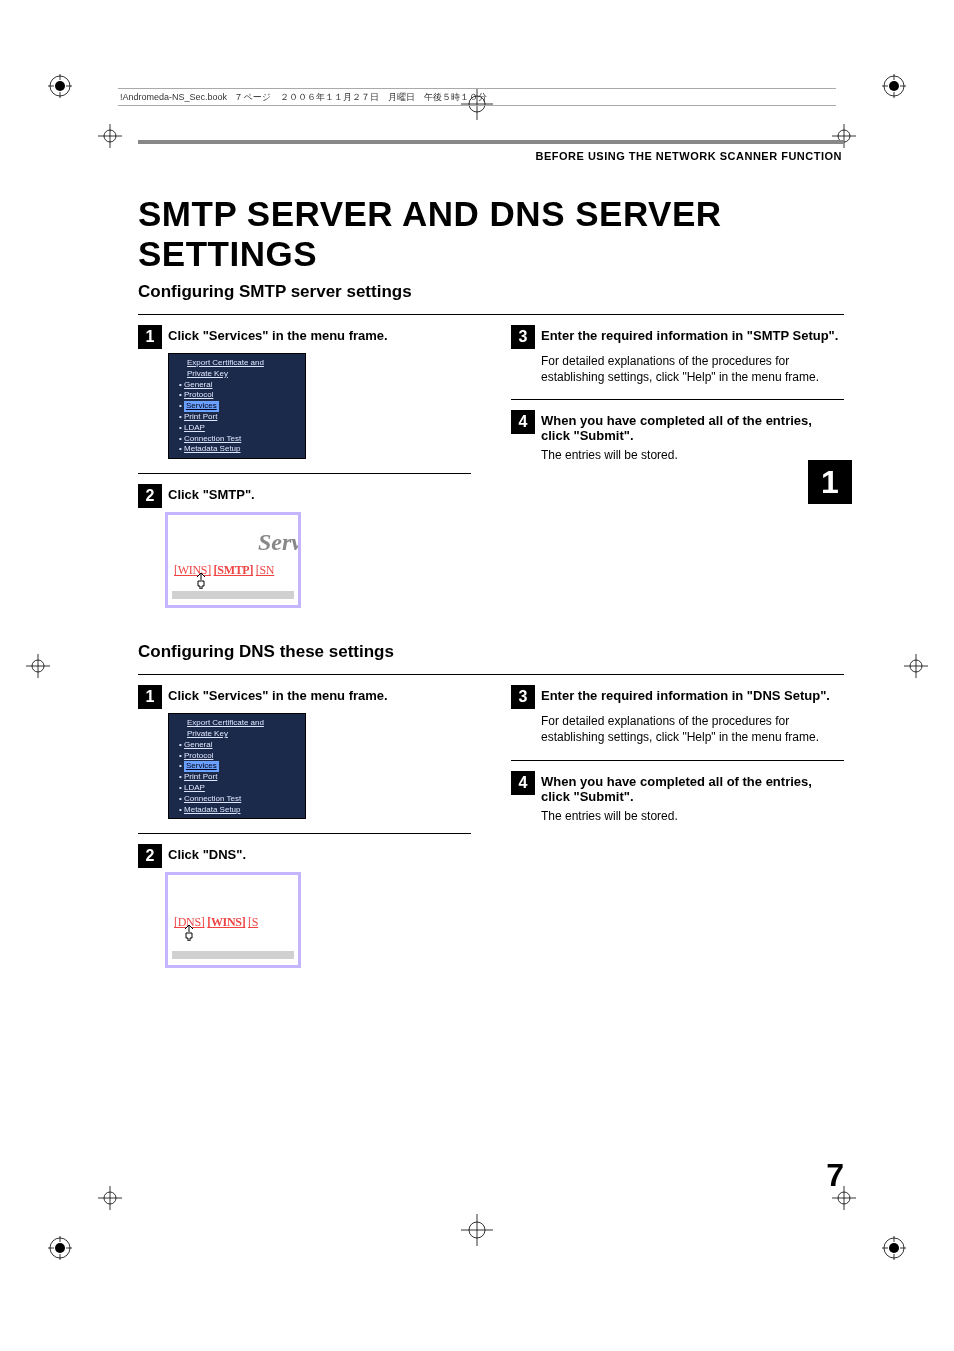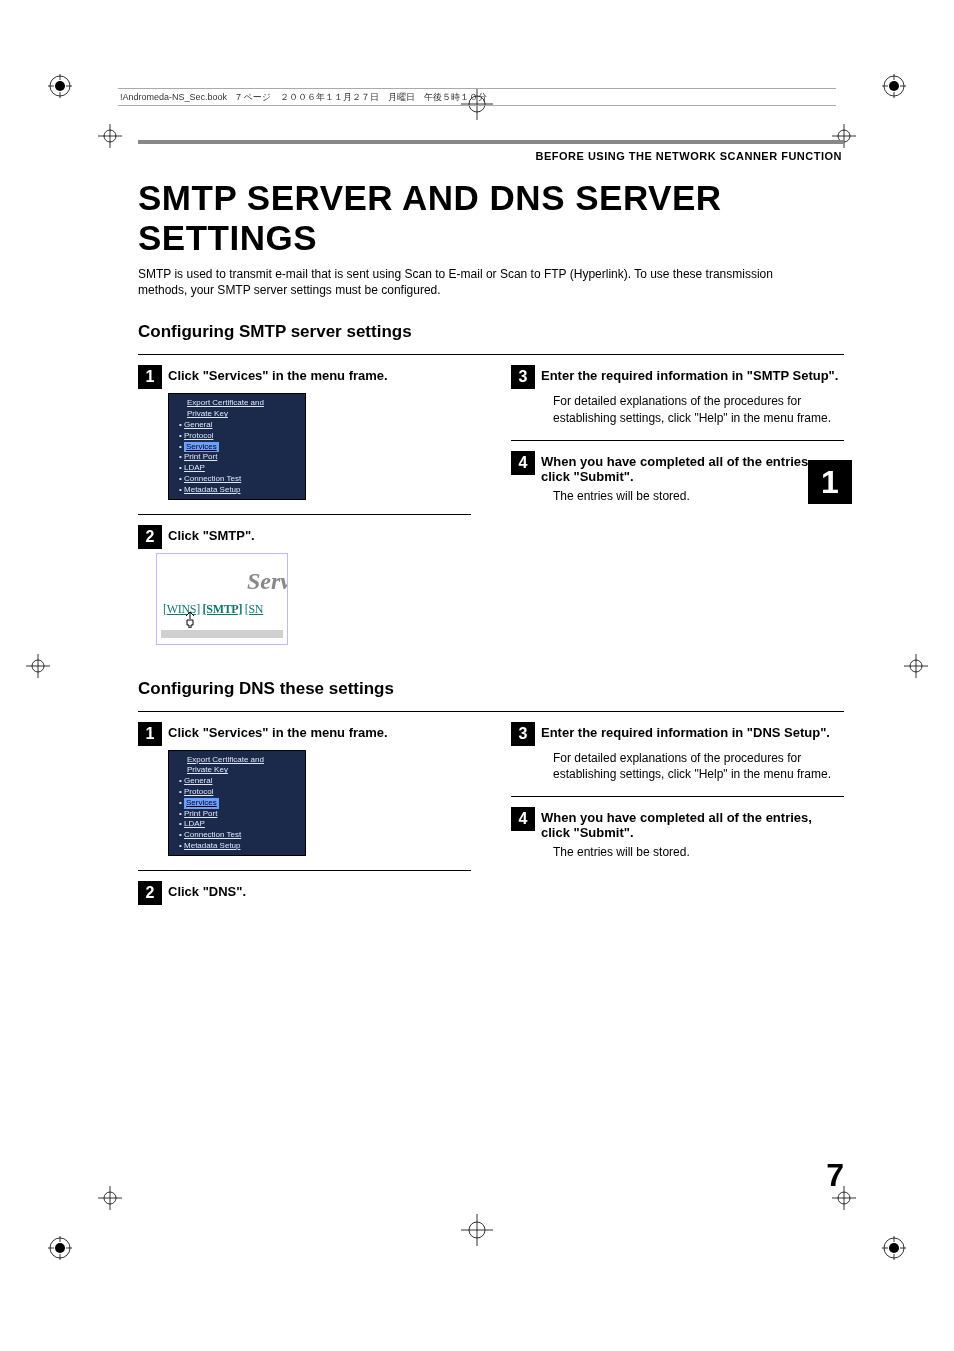--- a/index.html
+++ b/index.html
@@ -72,21 +72,21 @@
     height: 4px;
     background: #888;
     margin-bottom: 6px;
   }
   .section-header-title {
     text-align: right;
     font-size: 11px;
     font-weight: bold;
     letter-spacing: 0.5px;
     padding-right: 2px;
-    margin-bottom: 16px;
+    margin-bottom: 32px;
   }
 
   h1.page-title {
     font-size: 35px;
     font-weight: bold;
     margin: 8px 0 8px 0;
     letter-spacing: 0.5px;
   }
 
   p.intro {
@@ -128,21 +128,21 @@
     display: flex;
     align-items: flex-start;
     font-weight: bold;
     font-size: 13px;
     margin-bottom: 4px;
   }
   .step-head .stt { flex: 1; padding-top: 3px; }
   .step-body {
     font-size: 12px;
     line-height: 1.35;
-    margin-left: 42px;
+    margin-left: 30px;
     margin-bottom: 10px;
   }
 
   
   .chapter-tab {
     position: absolute;
     right: -8px;
     top: 320px;
     width: 44px;
     height: 44px;
@@ -183,41 +183,41 @@
     display: inline-block;
     padding: 0 2px;
   }
   .mini-menu .sub-indent { padding-left: 8px; }
   .mini-menu .bullet::before {
     content: "\2022  ";
     color: #dfe6ff;
   }
 
   .mini-crop {
-    margin-left: 18px;
+    margin-left: 27px;
     width: 130px;
     height: 90px;
-    border: 1px solid #c4b5fd;
+    border: 3px solid #c4b5fd;
     position: relative;
     overflow: hidden;
     font-family: "Times New Roman", serif;
   }
   .mini-crop .big {
     position: absolute;
     top: 14px; right: -4px;
     font-size: 24px;
     font-style: italic;
     font-weight: bold;
     color: #888;
   }
   .mini-crop .links {
     position: absolute;
     top: 48px; left: 6px; right: 7px;
     font-size: 12px;
-    color: #0f766e;
+    color: #ef4444;
     letter-spacing: -0.3px;
     white-space: nowrap;
   }
   .mini-crop .links .sel { font-weight: bold; text-decoration: underline; }
   .mini-crop .links .nsel { text-decoration: underline; }
   .mini-crop .bar {
     position: absolute;
     left: 4px; right: 4px; bottom: 6px;
     height: 8px;
     background: #d0d0d0;
@@ -316,21 +316,20 @@
   </div>
 
   <div class="running-head">!Andromeda-NS_Sec.book　7 ページ　２００６年１１月２７日　月曜日　午後５時１０分</div>
 
   <div class="content">
 
     <div class="section-header-line"></div>
     <div class="section-header-title">BEFORE USING THE NETWORK SCANNER FUNCTION</div>
 
     <h1 class="page-title">SMTP SERVER AND DNS SERVER SETTINGS</h1>
-    <p class="intro">SMTP is used to transmit e-mail that is sent using Scan to E-mail or Scan to FTP (Hyperlink). To use these transmission methods, your SMTP server settings must be configured.</p>
 
     <h2 class="sub">Configuring SMTP server settings</h2>
 
     <div class="two-col">
       <div class="col">
 
         <div class="step-head">
           <span class="stepnum">1</span>
           <span class="stt">Click "Services" in the menu frame.</span>
         </div>
@@ -409,20 +408,33 @@
           <div class="bullet"><span class="mi">Connection Test</span></div>
           <div class="bullet"><span class="mi">Metadata Setup</span></div>
         </div>
 
         <div class="col-sep"></div>
 
         <div class="step-head">
           <span class="stepnum">2</span>
           <span class="stt">Click "DNS".</span>
         </div>
+        <div class="mini-crop mini-crop2">
+          <div class="links" style="top:40px">
+            <span class="nsel">[DNS]</span>
+            <span class="sel">[WINS]</span>
+            <span class="nsel">[S</span>
+          </div>
+          <div class="cursor" style="top:50px">
+            <svg viewBox="0 0 14 16">
+                <path d="M7 0 L7 7 M3 4 L7 0 L11 4 M4 8 h6 v5 h-2 v3 h-2 v-3 h-2 z" fill="#fff" stroke="#000" stroke-width="1"></path>
+              </svg>
+          </div>
+          <div class="bar"></div>
+        </div>
       </div>
 
       <div class="col">
 
         <div class="step-head">
           <span class="stepnum">3</span>
           <span class="stt">Enter the required information in "DNS Setup".</span>
         </div>
         <div class="step-body">For detailed explanations of the procedures for establishing settings, click "Help" in the menu frame.</div>
 

